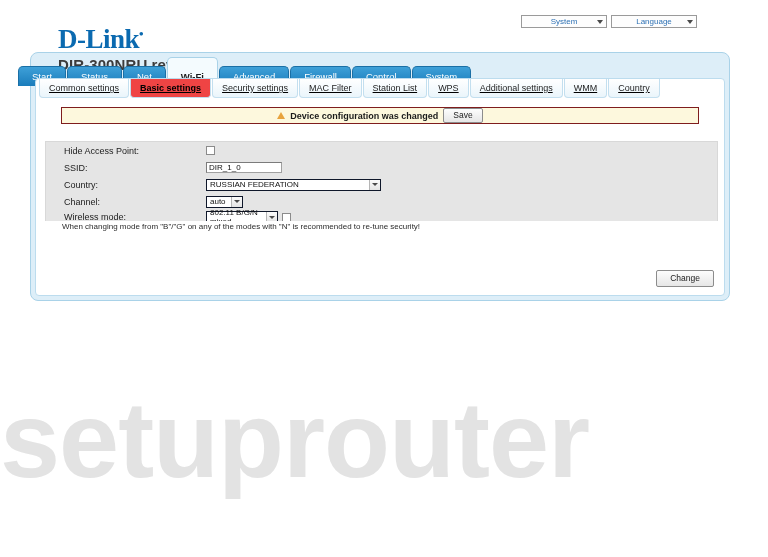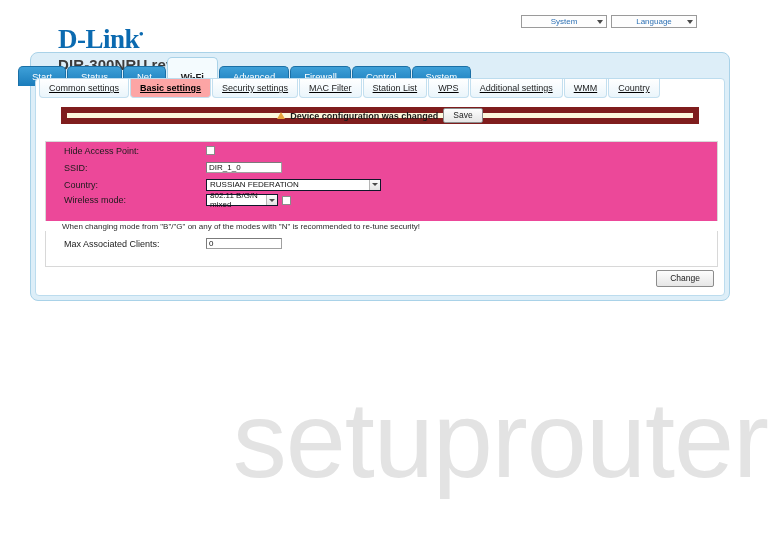--- a/index.html
+++ b/index.html
@@ -18,27 +18,28 @@
     height: 557px;
     background: #ffffff;
   }
 
   
   .watermark {
     position: absolute;
     left: 0;
     top: 385px;
     width: 768px;
-    text-align: right;
+    text-align: left;
     font-size: 108px;
     line-height: 110px;
     color: #e3e3e3;
     letter-spacing: -1px;
     user-select: none;
     z-index: 0;
+    font-weight: bold;
   }
 
   
   .header {
     position: absolute;
     left: 0; top: 0;
     width: 768px;
     height: 55px;
     z-index: 3;
   }
@@ -182,34 +183,34 @@
     border-radius: 0 0 4px 4px;
     display: flex;
     align-items: center;
     justify-content: center;
     margin-right: 1px;
     box-sizing: border-box;
     white-space: nowrap;
   }
   .sub-tab.active {
     font-weight: bold;
-    background: #fca5a5;
+    background: #ef4444;
     border-color: #c3dfef;
     color: #000000;
   }
 
   
   .notice {
     position: absolute;
     left: 25px;
     top: 28px;
     width: 638px;
     height: 17px;
     background: #fdf8dd;
-    border: 6px solid #7f1d1d;
+    border: 1px solid #7f1d1d;
     display: flex;
     align-items: center;
     justify-content: center;
     gap: 5px;
     box-sizing: border-box;
   }
   .notice-text {
     font-size: 9px;
     font-weight: bold;
     color: #1b1b1b;
@@ -236,21 +237,21 @@
 
   
   .fieldset {
     position: absolute;
     left: 9px;
     top: 62px;
     width: 673px;
     height: 80px;
     border: 1px solid #d8d8d8;
     border-bottom: none;
-    background: #ec4899;
+    background: #e5e5e5;
     box-sizing: border-box;
     overflow: hidden;
   }
   .fieldset-inner {
     position: absolute;
     left: 0; top: 0;
     width: 673px;
   }
 
   .frow {
@@ -488,44 +489,47 @@
           <span class="fctl">
             <span class="selbox country">
               <span>RUSSIAN FEDERATION</span>
               <span class="sel-arrow-box">
                   <span class="sel-arrow"></span>
                 </span>
             </span>
           </span>
         </div>
 
+        <div class="frow tall">
+          <span class="flabel">Channel:</span>
+          <span class="fctl">
+            <span class="selbox channel">
+              <span>auto</span>
+              <span class="sel-arrow-box">
+                  <span class="sel-arrow"></span>
+                </span>
+            </span>
+          </span>
+        </div>
 
         <div class="frow clip-row">
           <span class="flabel">Wireless mode:</span>
           <span class="fctl">
             <span class="selbox wmode">
               <span>802.11 B/G/N mixed</span>
               <span class="sel-arrow-box">
                   <span class="sel-arrow"></span>
                 </span>
             </span>
             <span class="chk" style="margin-left:4px;"></span>
           </span>
         </div>
 
       </div>
     </div>
 
     <div class="hint">When changing mode from "B"/"G" on any of the modes with "N" is recommended to re-tune security!</div>
 
-    <div class="tail-fieldset">
-      <div class="tail-row">
-        <span class="flabel">Max Associated Clients:</span>
-        <span class="fctl">
-          <input class="txtinput maxclients" type="text" value="0" style="">
-        </span>
-      </div>
-    </div>
 
     <button class="change-btn">Change</button>
   </div>
 
 </div>
 
 </body></html>

